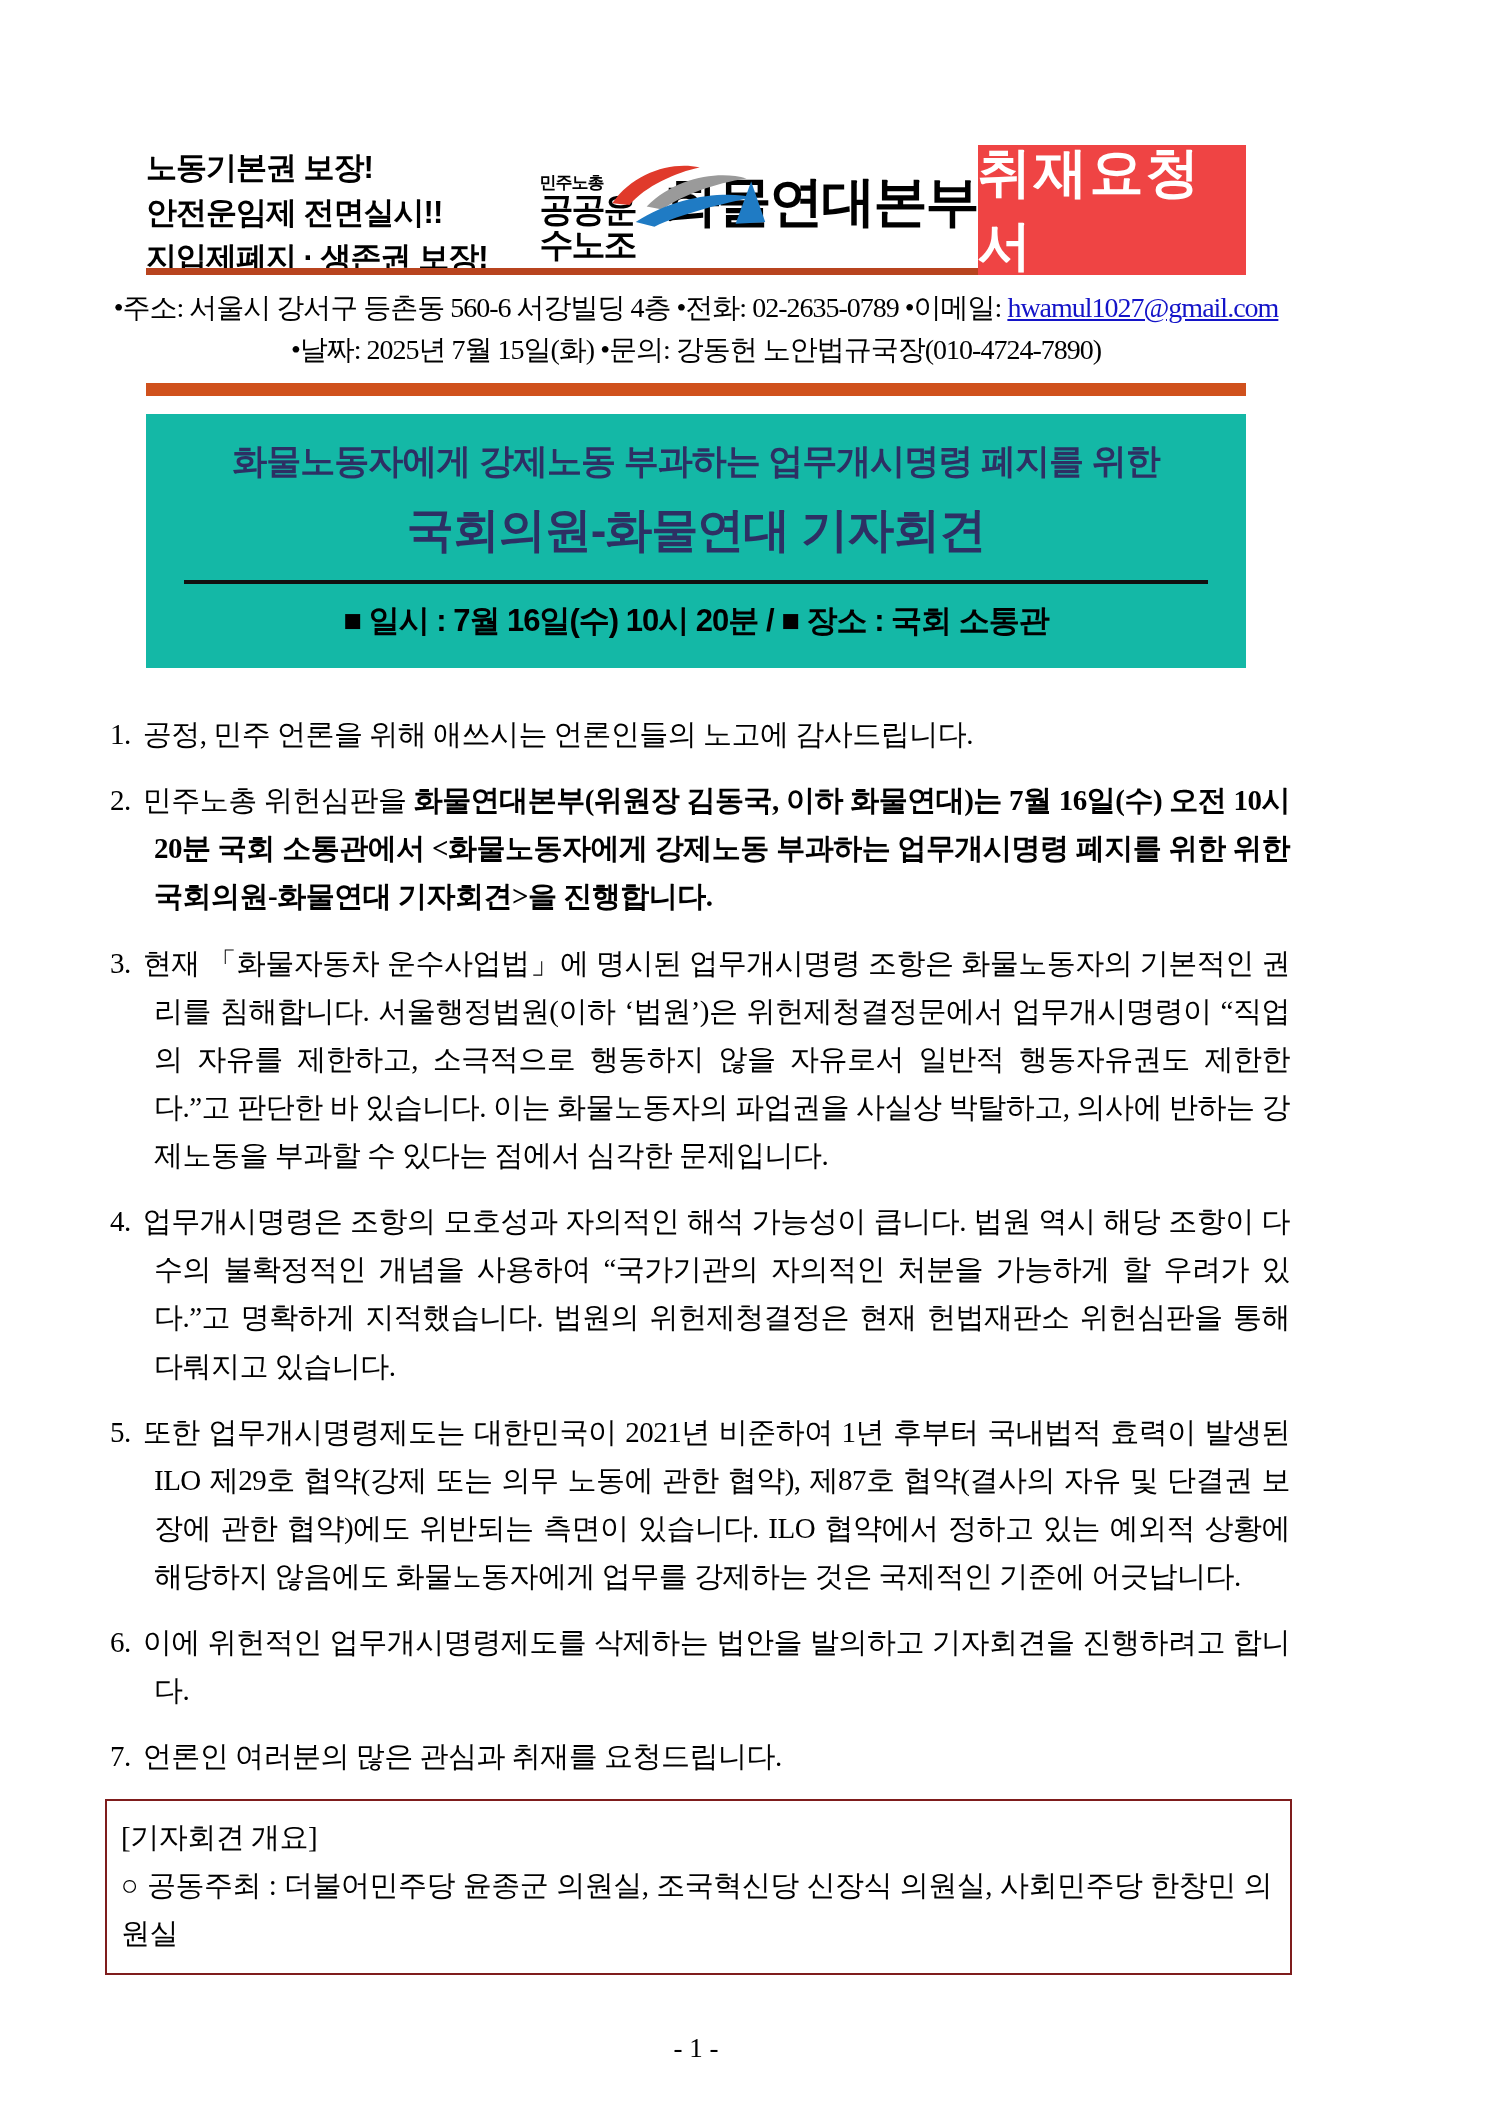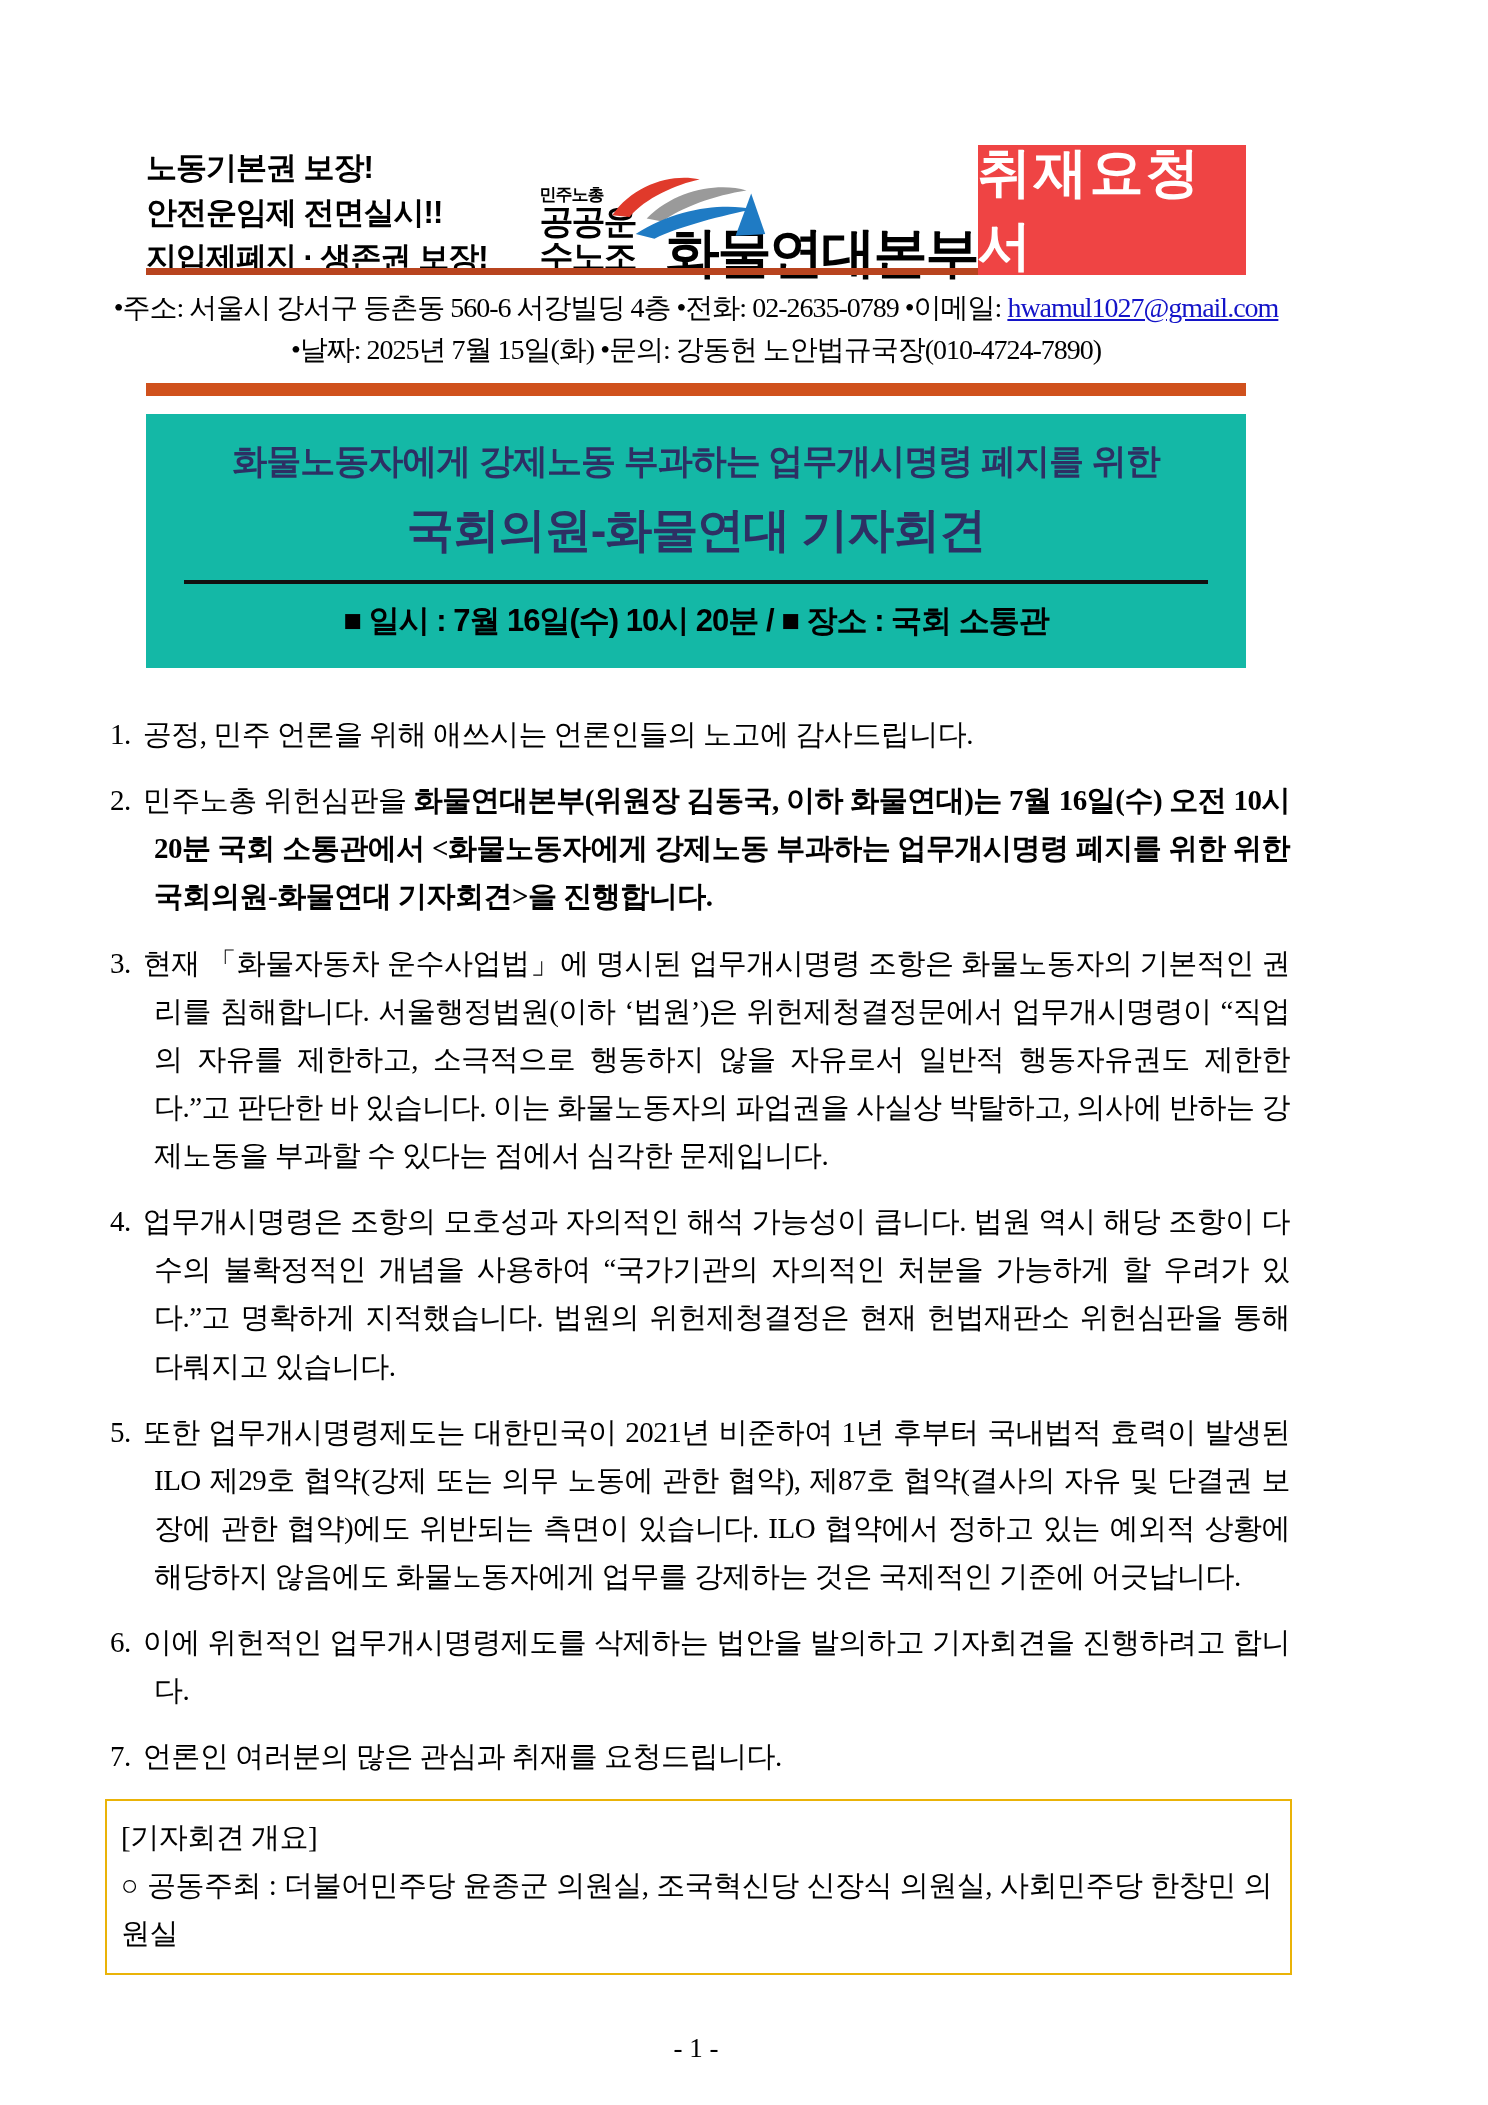--- a/index.html
+++ b/index.html
@@ -35,23 +35,23 @@
   .slogans {
     font-family: "Liberation Sans", "DejaVu Sans", sans-serif;
     font-weight: bold;
     font-size: 31px;
     line-height: 45px;
     white-space: nowrap;
     letter-spacing: -1px;
   }
   .logo-block {
     display: flex;
-    align-items: flex-end;
     align-self: flex-end;
     margin-left: 52px;
+    margin-bottom: 12px;
     gap: 28px;
     font-family: "Liberation Sans", "DejaVu Sans", sans-serif;
   }
   .union-stack {
     position: relative;
     display: flex;
     flex-direction: column;
     line-height: 1.05;
     padding-top: 0;
   }
@@ -152,21 +152,21 @@
     text-align: justify;
     margin-bottom: 18px;
     letter-spacing: -0.5px;
   }
   .item-num { margin-right: 12px; }
   .item-bold { font-weight: bold; }
 
   
   .briefing-box {
     margin: 16px 0 0 5px;
-    border: 2px solid #eab308;
+    border: 2px solid #7f1d1d;
     padding: 12px 18px 16px 14px;
     font-size: 29px;
     line-height: 1.66;
     letter-spacing: -0.5px;
   }
   .briefing-title { }
   .briefing-item { text-align: justify; }
 
   
   .page-footer {

